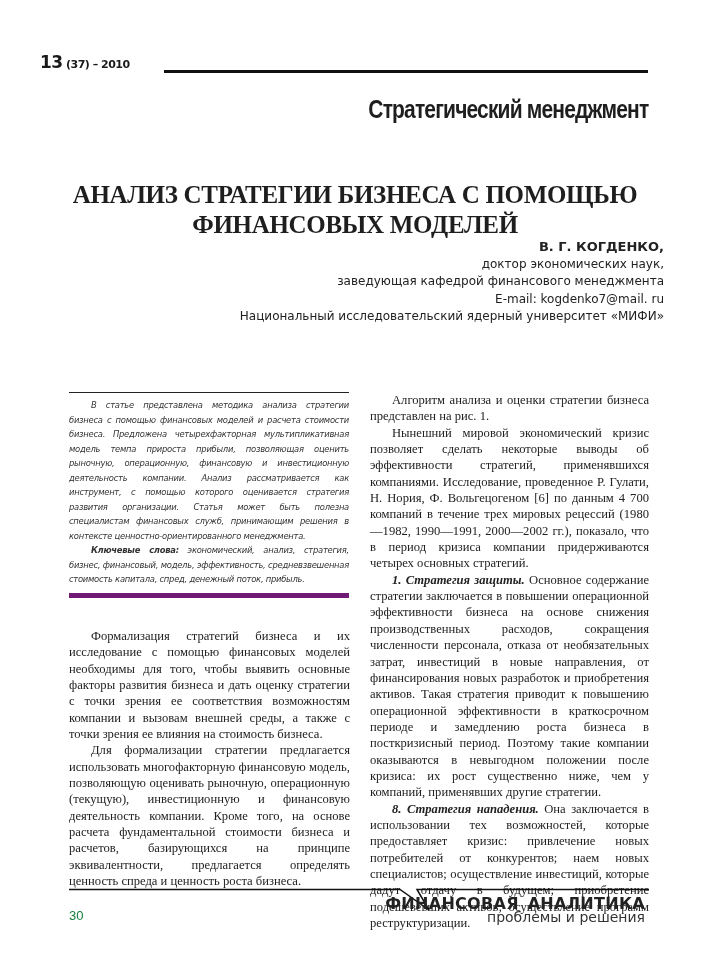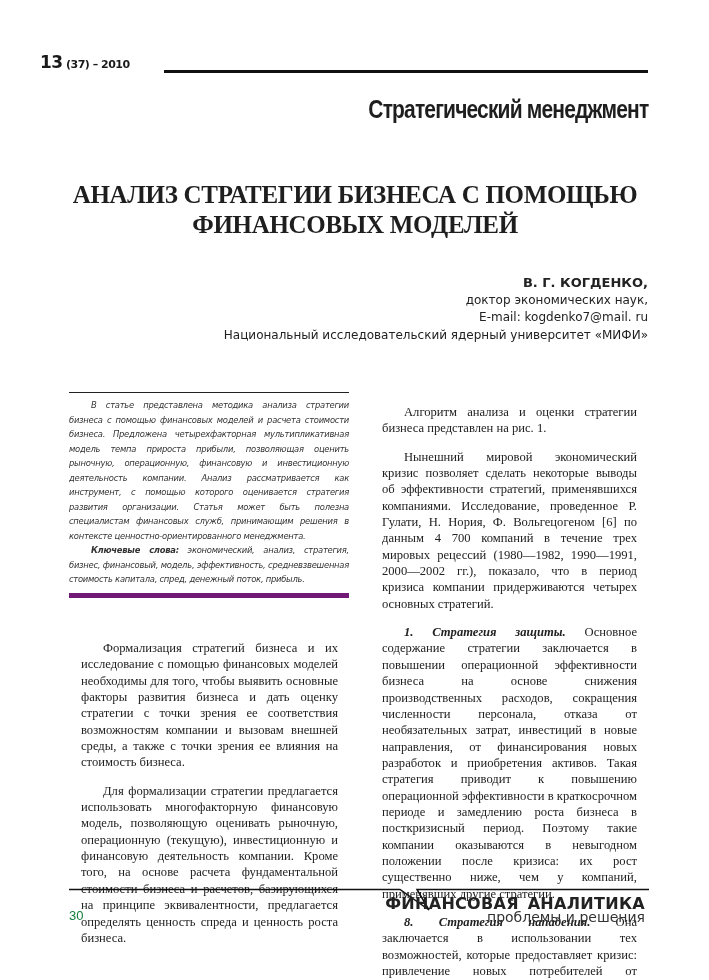--- a/index.html
+++ b/index.html
@@ -8,29 +8,29 @@
   .issue-header { position: absolute; left: 40px; top: 52px; width: 608px; height: 24px; }
   .issue-num { position: absolute; left: 0; top: 0; font-family: "DejaVu Sans", sans-serif; font-size: 14px; font-weight: bold; white-space: nowrap; letter-spacing: -0.5px; }
   .issue-num .big { font-size: 17px; }
   .issue-num .small { font-size: 11px; text-align: right; }
   .header-rule { position: absolute; left: 124px; right: 0; top: 18px; height: 3px; background: #111; }
 
   .section-title { position: absolute; right: 61px; top: 95px; font-family: "Liberation Sans", sans-serif; font-size: 25px; font-weight: bold; letter-spacing: -1px; transform: scaleX(0.84); transform-origin: right center; white-space: nowrap; color: #1e1e1e; }
 
   .article-title { position: absolute; left: 40px; width: 630px; top: 163px; text-align: center; font-family: "Liberation Serif", serif; font-weight: bold; font-size: 25px; line-height: 30px; color: #1e1e1e; letter-spacing: -0.3px; }
 
-  .author-block { position: absolute; right: 61px; top: 238px; text-align: right; font-family: "DejaVu Sans", sans-serif; font-size: 12px; line-height: 17.5px; color: #222; margin-top: 36px; }
+  .author-block { position: absolute; right: 45px; top: 238px; text-align: right; font-family: "DejaVu Sans", sans-serif; font-size: 12px; line-height: 17.5px; color: #222; }
   .author-name { font-weight: bold; font-size: 13px; }
 
   .abstract { position: absolute; left: 69px; width: 280px; top: 392px; border-top: 1px solid #222; border-bottom: 5px solid #701a75; padding: 5px 0 6px 0; font-family: "DejaVu Sans", sans-serif; font-style: italic; font-size: 8.4px; line-height: 14.5px; text-align: justify; color: #333; letter-spacing: -0.25px; }
   .abstract p { margin: 0; text-indent: 22px; }
   .abstract .kw-label { font-weight: bold; }
 
   .col { position: absolute; font-family: "Liberation Serif", serif; font-size: 12.6px; line-height: 16.35px; text-align: justify; color: #222; }
-  .col p { margin: 12px; text-indent: 22px; }
+  .col p { margin: 0; text-indent: 22px; }
   .col-left { left: 69px; width: 281px; top: 628px; }
   .col-right { left: 370px; width: 279px; top: 392px; }
   .col .lead { font-weight: bold; font-style: italic; }
 
   .footer { position: absolute; left: 69px; width: 580px; top: 888px; height: 50px; }
   .footer svg { position: absolute; left: 0; top: 0; }
   .page-number { position: absolute; left: 0; top: 20px; font-family: "Liberation Sans", sans-serif; font-size: 13px; color: #15803d; }
   .journal-name { position: absolute; right: 4px; top: 6px; font-family: "DejaVu Sans", sans-serif; font-weight: bold; font-size: 16px; letter-spacing: 0.3px; color: #222; word-spacing: 3px; }
   .journal-sub { position: absolute; right: 4px; top: 21px; font-family: "DejaVu Sans", sans-serif; font-size: 14px; color: #333; }
 </style>
@@ -42,20 +42,21 @@
   <div class="header-rule"></div>
 </div>
 
 <div class="section-title">Стратегический менеджмент</div>
 
 <h1 class="article-title">АНАЛИЗ СТРАТЕГИИ БИЗНЕСА С ПОМОЩЬЮ ФИНАНСОВЫХ МОДЕЛЕЙ</h1>
 
 <div class="author-block">
   <div class="author-name">В. Г. КОГДЕНКО,</div>
   <div>доктор экономических наук,</div>
+  <div>заведующая кафедрой финансового менеджмента</div>
   <div>E-mail: kogdenko7@mail. ru</div>
   <div>Национальный исследовательский ядерный университет «МИФИ»</div>
 </div>
 
 <div class="abstract">
   <p>В статье представлена методика анализа стратегии бизнеса с помощью финансовых моделей и расчета стоимости бизнеса. Предложена четырехфакторная мультипликативная модель темпа прироста прибыли, позволяющая оценить рыночную, операционную, финансовую и инвестиционную деятельность компании. Анализ рассматривается как инструмент, с помощью которого оценивается стратегия развития организации. Статья может быть полезна специалистам финансовых служб, принимающим решения в контексте ценностно-ориентированного менеджмента.</p>
   <p><span class="kw-label">Ключевые слова:</span><span> экономический, анализ, стратегия, бизнес, финансовый, модель, эффективность, средневзвешенная стоимость капитала, спред, денежный поток, прибыль.</span></p>
 </div>
 
 <div class="col col-left">

